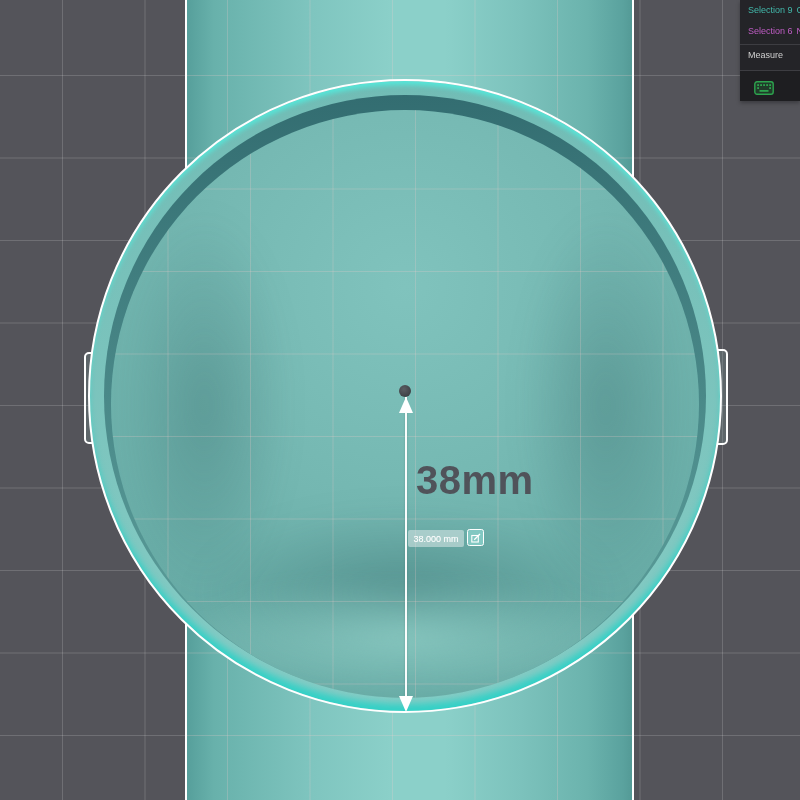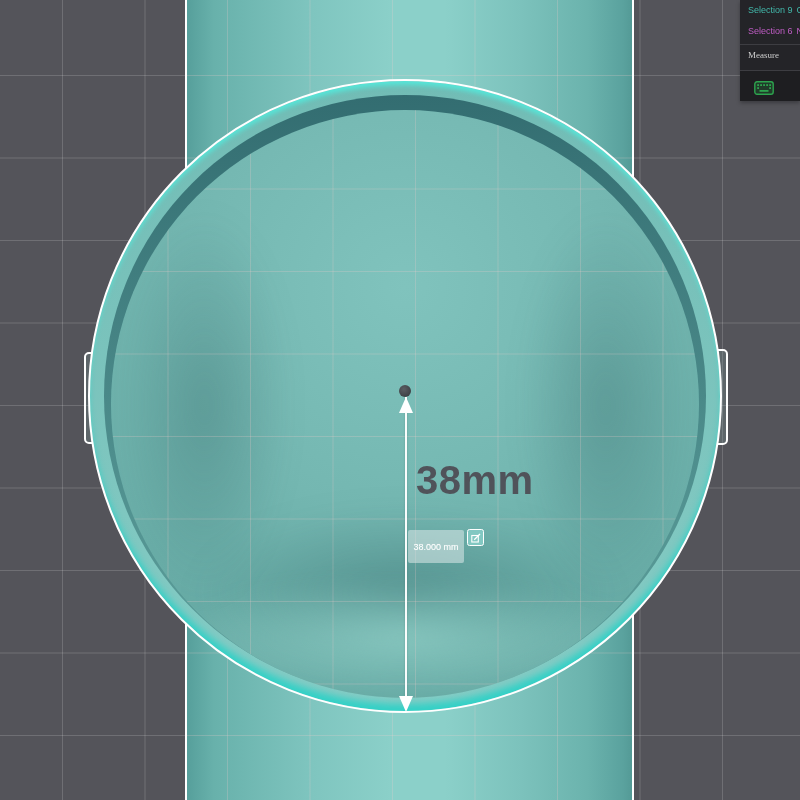--- a/index.html
+++ b/index.html
@@ -88,42 +88,42 @@
   .arrow-down {
     position:absolute; left:399px; top:696px; width:0; height:0;
     border-left:7px solid transparent; border-right:7px solid transparent;
     border-top:16px solid #ffffff;
   }
   .dim-text {
     position:absolute; left:416px; top:458px;
     font-size:40px; font-weight:bold; color:#50535a; letter-spacing:0.5px;
   }
   .value-pill {
-    position:absolute; left:408px; top:530px; width:56px; height:33px;
+    position:absolute; left:408px; top:530px; width:56px; height:17px;
     background:rgba(220,234,234,0.55); border-radius:2px;
     display:flex; align-items:center; justify-content:center;
     font-size:9px; color:#ffffff; text-shadow:0 0 1px rgba(255,255,255,0.4);
     white-space:nowrap;
   }
   .edit-box {
     position:absolute; left:467px; top:529px; width:17px; height:17px;
     background:rgba(133,203,197,0.9); border:1.5px solid #ffffff; border-radius:2.5px;
     display:flex; align-items:center; justify-content:center;
   }
 
   
   .panel {
     position:absolute; left:740px; top:0; width:60px; height:101px; z-index:20;
     background:#242428; overflow:hidden;
     box-shadow:0 2px 4px rgba(0,0,0,0.3);
   }
   .panel-row { position:absolute; left:8px; white-space:nowrap; font-size:9px; }
   .row-sel1 { top:5px;  color:#42b8aa; }
   .row-sel2 { top:26px; color:#bf5cc4; }
-  .row-measure { top:50px; color:#cfcfcf;font-family:Liberation Serif, serif; }
+  .row-measure { top:50px; color:#cfcfcf; }
   .panel-divider { position:absolute; left:0; width:100%; height:1px; background:#3d3d42; }
   .divider-1 { top:44px; }
   .divider-2 { top:70px; }
   .panel-footer { position:absolute; left:0; top:71px; width:100%; height:30px; background:#1e1e21; }
   .kbd-icon { position:absolute; left:14px; top:10px; }
   .sel-value { margin-left:4px; }
 </style>
 </head>
 <body>
 

